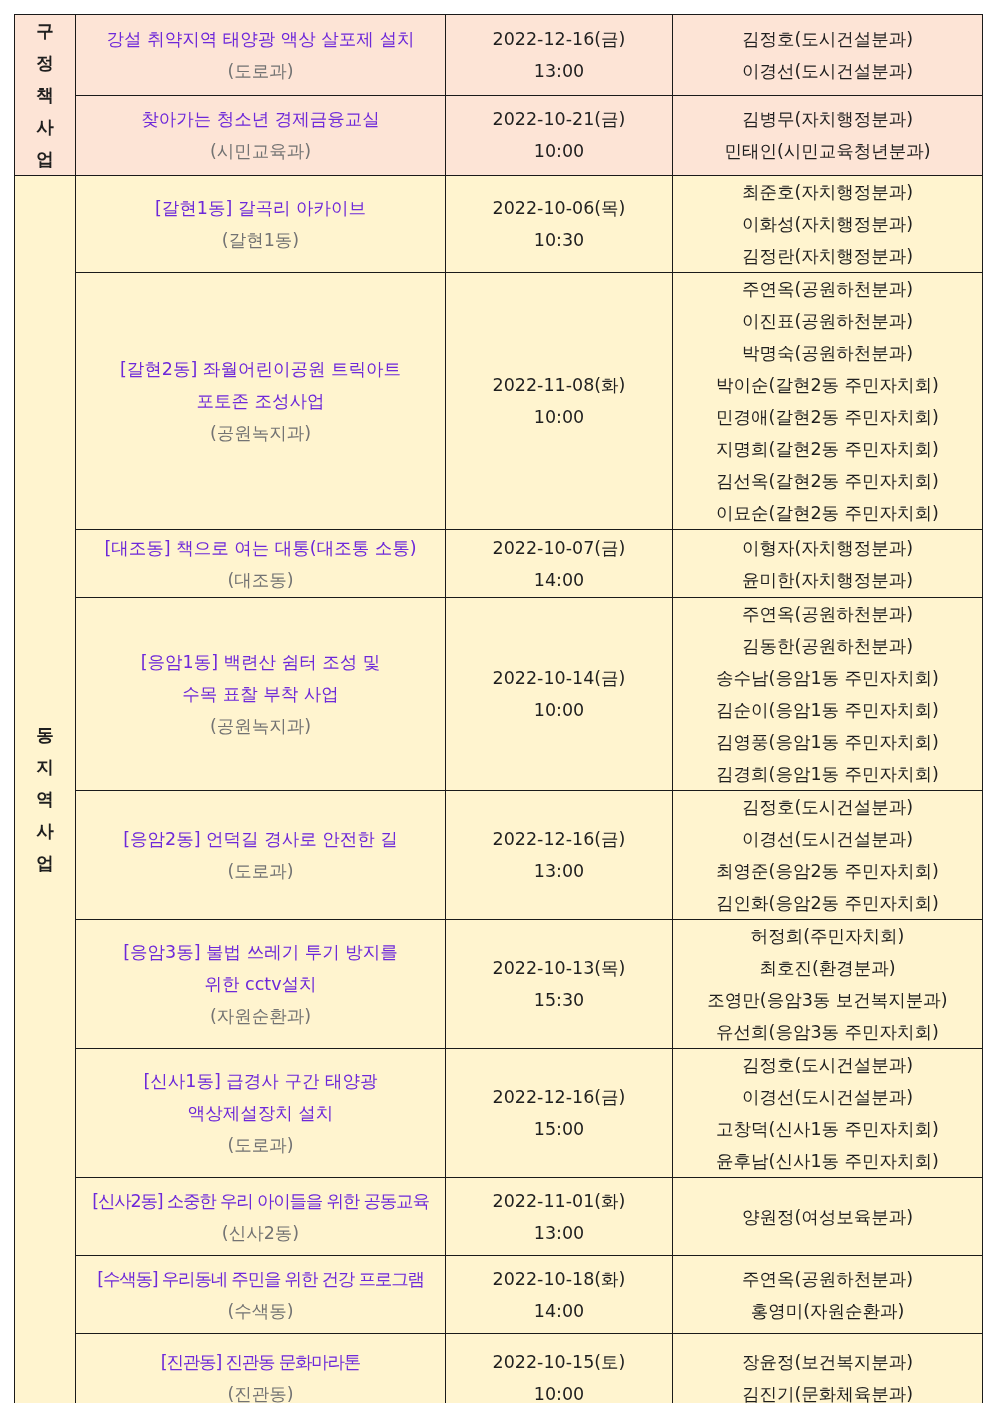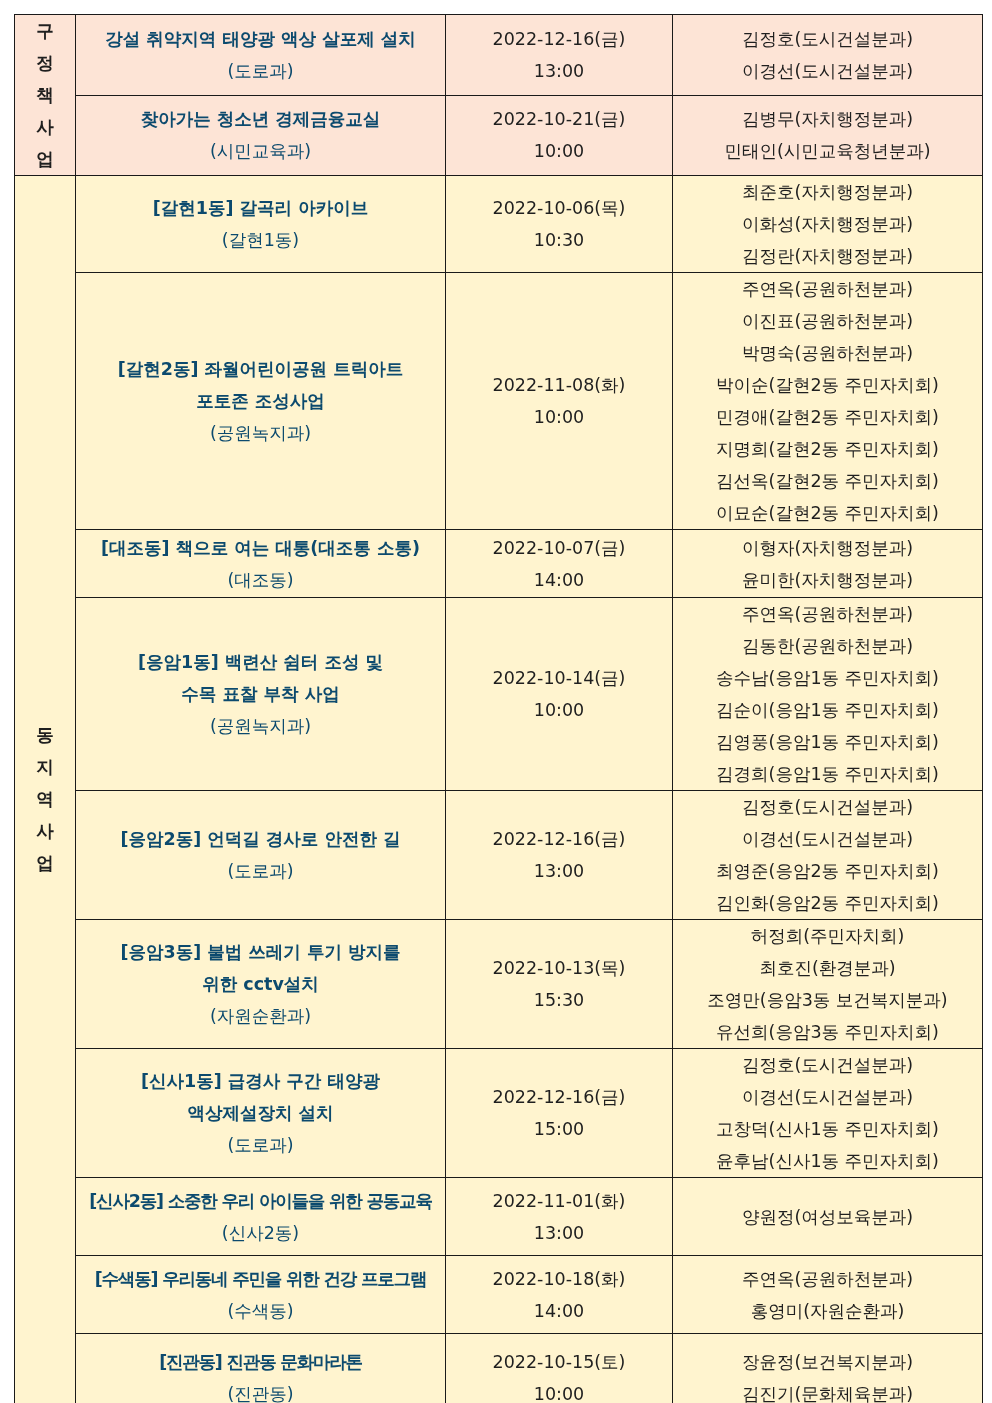--- a/index.html
+++ b/index.html
@@ -7,23 +7,23 @@
          font-family:"DejaVu Sans", "Liberation Sans", sans-serif; }
   table.sched { position:absolute; left:14px; top:14px; border-collapse:collapse;
                 width:968px; table-layout:fixed; }
   table.sched td { border:1.5px solid #1a1a1a; text-align:center; vertical-align:middle;
                    padding:0; font-size:17.5px; color:#1f1f1f; line-height:32px; }
   col.c0 { width:61px; } col.c1 { width:370px; } col.c2 { width:227px; } col.c3 { width:310px; }
   tr.pink td { background:#fde4d6; }
   tr.yellow td { background:#fff4cf; }
   td.cat { font-weight:bold; font-size:18px; line-height:32px; color:#111; }
   td.cat span { display:block; }
-  .title { color:#0c4a6e; font-weight:bold; display:block; white-space:nowrap; }
+  .title { color:#6d28d9; font-weight:normal; display:block; white-space:nowrap; }
   .title.tight { letter-spacing:-1.2px; }
-  .dept { display:block; color:#0c4a6e; }
+  .dept { display:block; color:#737373; }
   .line { display:block; white-space:nowrap; }
 </style>
 </head>
 <body>
 
 <table class="sched">
   <colgroup>
       <col class="c0">
       <col class="c1">
       <col class="c2">

